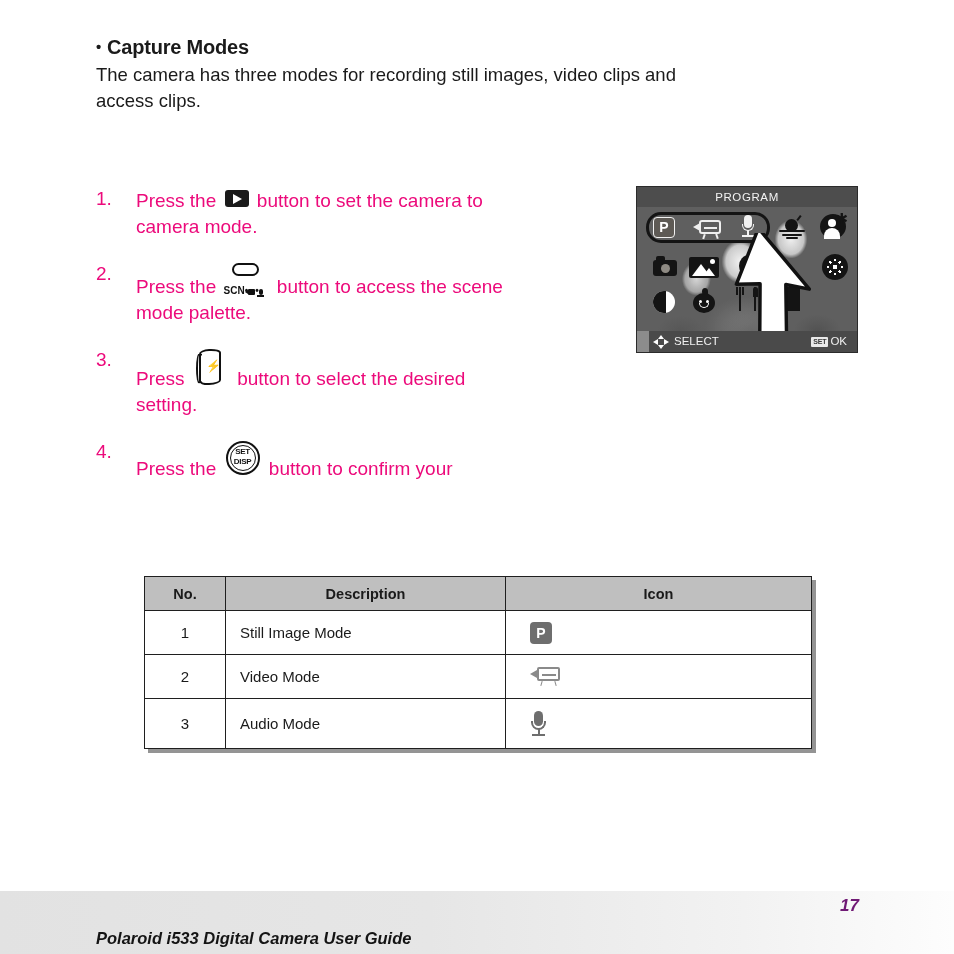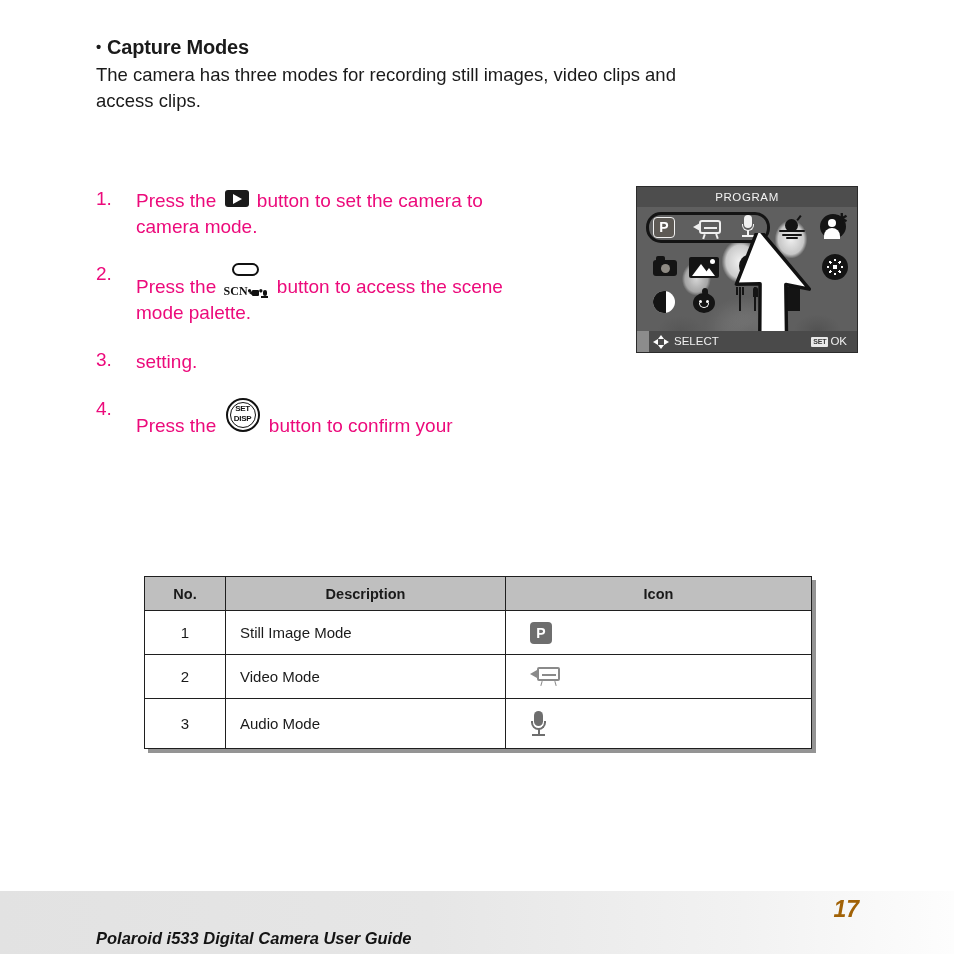--- a/index.html
+++ b/index.html
@@ -126,26 +126,26 @@
     position: absolute;
     left: 8px; top: 0;
     width: 27px; height: 13px;
     border: 2.4px solid #111;
     border-radius: 9px;
     box-sizing: border-box;
   }
   .ico-scn .lbl {
     position: absolute;
     left: 0; top: 15px;
-    font-size: 12px;
+    font-size: 10px;
     font-weight: bold;
     color: #111;
     letter-spacing: 0;
     white-space: nowrap;
-    font-family: Liberation Serif, serif;
+    font-family: Liberation Sans, sans-serif;
   }
   .ico-scn .lbl .vid {
     display: inline-block;
     width: 7px; height: 6px;
     background: #111;
     vertical-align: -1px;
     position: relative;
     border-radius: 1px;
   }
   .ico-scn .lbl .vid::before {
@@ -696,24 +696,24 @@
     font-style: italic;
     color: #141414;
     line-height: 27px;
     margin-top: 36px;
   }
   .footer-text span { display: block; }
   .page-no {
     position: absolute;
     right: 95px;
     top: 896px;
-    font-size: 23px;
+    font-size: 17px;
     font-weight: bold;
     font-style: italic;
-    color: #a16207;
+    color: #701a75;
   }
 </style>
 </head>
 <body>
 
 <div class="page">
 
   <div class="heading">
     <span class="bullet">•</span><span>Capture Modes</span>
   </div>
@@ -744,20 +744,28 @@
           <span class="oval"></span>
           <span class="lbl"><span>SCN</span>•<span class="vid"></span>•<span class="mic"></span></span>
         </span>
         <span>button to access the scene</span>
       </span>
       <span class="line last">mode palette.</span>
     </div>
 
     <div class="step">
       <span class="num">3.</span>
+      <span class="line">
+        <span>Press</span>
+        <span class="ico ico-rocker">
+          <span class="shell"></span>
+          <span class="bolt">⚡</span>
+        </span>
+        <span>button to select the desired</span>
+      </span>
       <span class="line last">setting.</span>
     </div>
 
     <div class="step">
       <span class="num">4.</span>
       <span class="line">
         <span>Press the</span>
         <span class="ico ico-set">
           <span class="outer"></span>
           <span class="inner"></span>

